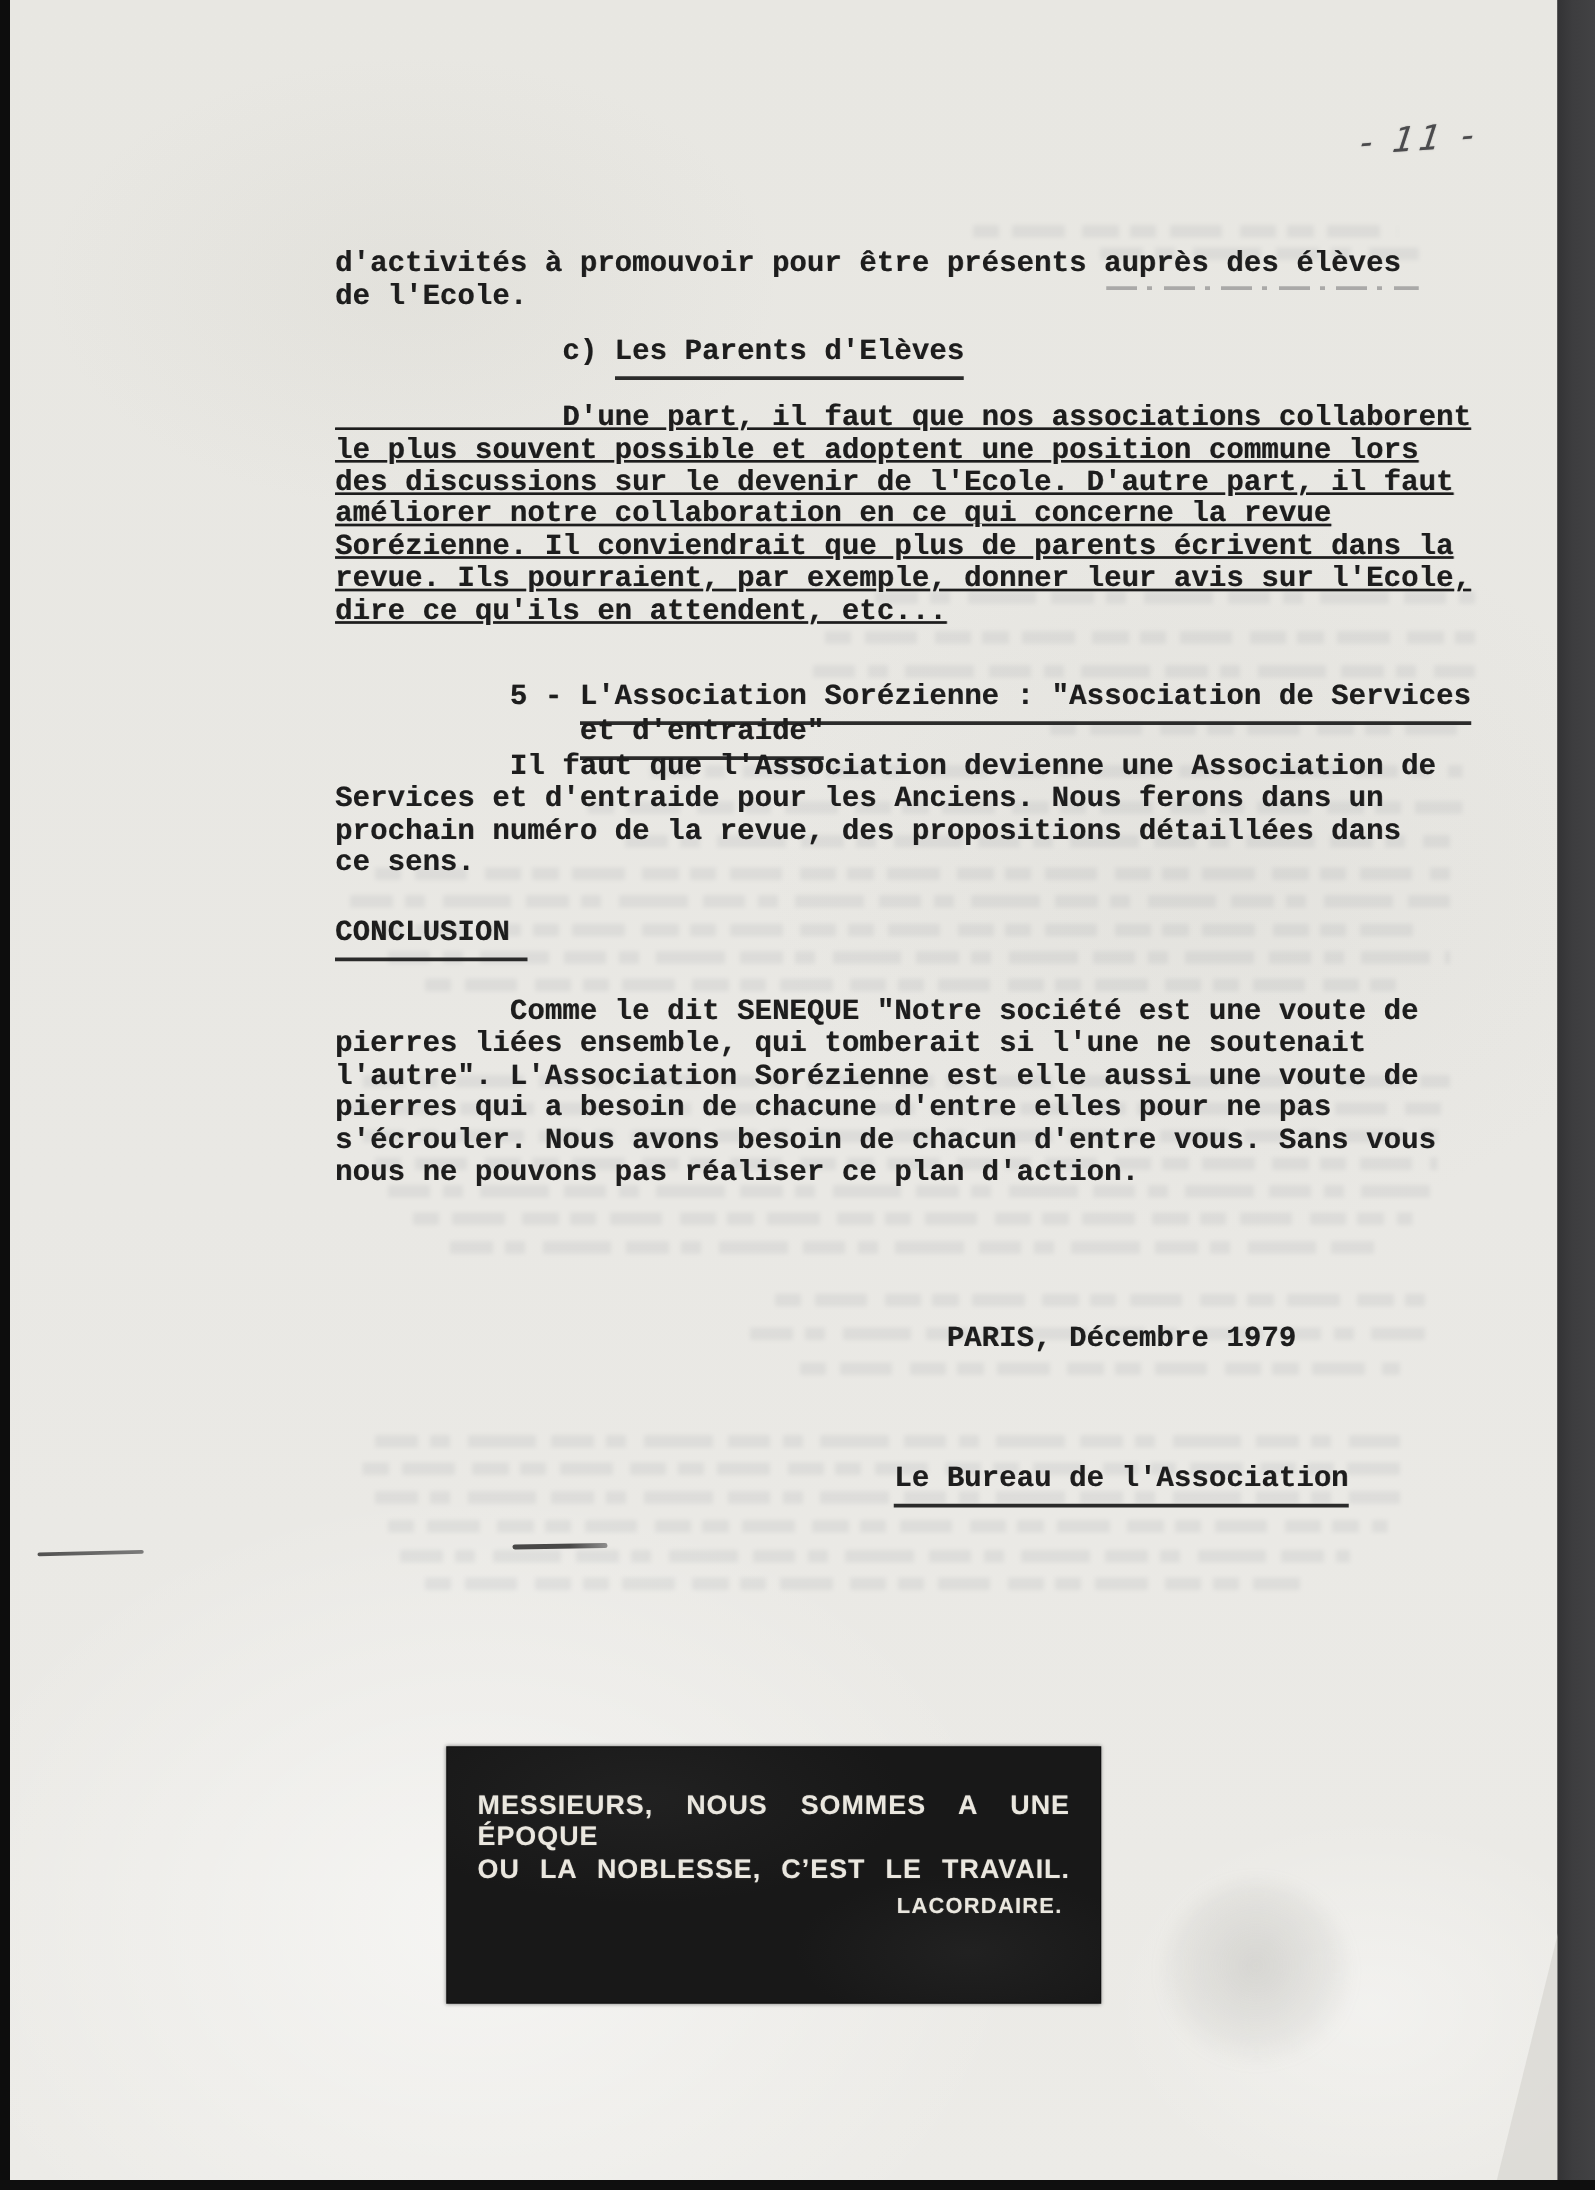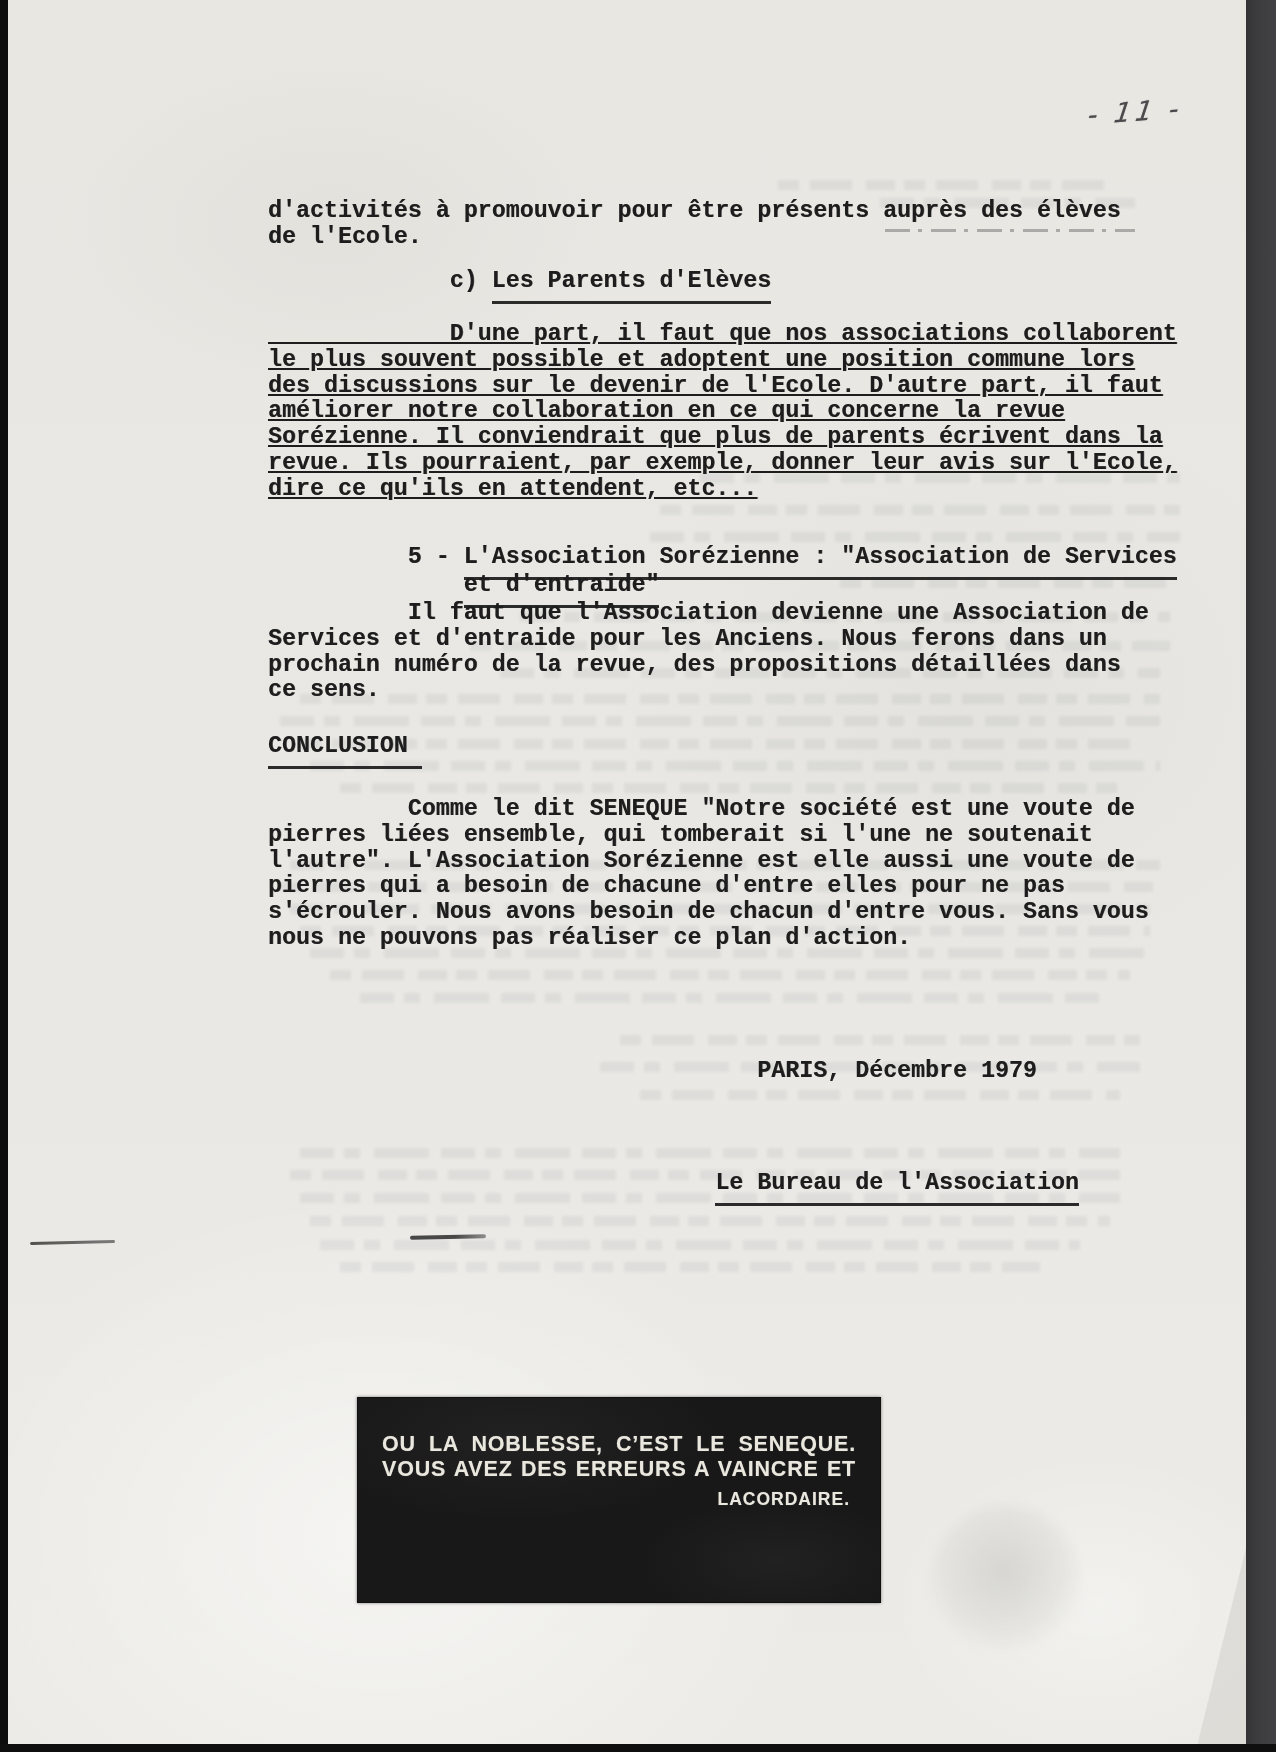--- a/index.html
+++ b/index.html
@@ -106,22 +106,22 @@
 <div class="edge edge-left" data-name="scan-border-left"></div>
 <div class="edge corner-wedge" data-name="paper-corner-shadow"></div>
 <div class="edge edge-right" data-name="scan-border-right"></div>
 <div class="edge edge-bottom" data-name="scan-border-bottom"></div>
 
 <div class="page-num" data-name="page-number-annotation">- 11 -</div>
 
 <div id="document-body" data-name="document-body"><div class="block" data-name="block-intro"><div class="line" data-name="document-line"><span>d'activités à promouvoir pour être présents auprès des élèves</span></div><div class="line" data-name="document-line"><span>de l'Ecole.</span></div></div><div class="block" data-name="block-heading-parents"><div class="line" data-name="document-line"><span>             c) </span><span class="u">Les Parents d'Elèves</span></div></div><div class="block" data-name="block-para-collaboration"><div class="line" data-name="document-line"><span>             D'une part, il faut que nos associations collaborent</span></div><div class="line" data-name="document-line"><span>le plus souvent possible et adoptent une position commune lors</span></div><div class="line" data-name="document-line"><span>des discussions sur le devenir de l'Ecole. D'autre part, il faut</span></div><div class="line" data-name="document-line"><span>améliorer notre collaboration en ce qui concerne la revue</span></div><div class="line" data-name="document-line"><span>Sorézienne. Il conviendrait que plus de parents écrivent dans la</span></div><div class="line" data-name="document-line"><span>revue. Ils pourraient, par exemple, donner leur avis sur l'Ecole,</span></div><div class="line" data-name="document-line"><span>dire ce qu'ils en attendent, etc...</span></div></div><div class="block" data-name="block-heading-association"><div class="line" data-name="document-line"><span>          5 - </span><span class="u">L'Association Sorézienne : "Association de Services</span></div><div class="line" data-name="document-line"><span>              </span><span class="u">et d'entraide"</span></div></div><div class="block" data-name="block-para-services"><div class="line" data-name="document-line"><span>          Il faut que l'Association devienne une Association de</span></div><div class="line" data-name="document-line"><span>Services et d'entraide pour les Anciens. Nous ferons dans un</span></div><div class="line" data-name="document-line"><span>prochain numéro de la revue, des propositions détaillées dans</span></div><div class="line" data-name="document-line"><span>ce sens.</span></div></div><div class="block" data-name="block-heading-conclusion"><div class="line" data-name="document-line"><span class="u">CONCLUSION </span></div></div><div class="block" data-name="block-para-seneque"><div class="line" data-name="document-line"><span>          Comme le dit SENEQUE "Notre société est une voute de</span></div><div class="line" data-name="document-line"><span>pierres liées ensemble, qui tomberait si l'une ne soutenait</span></div><div class="line" data-name="document-line"><span>l'autre". L'Association Sorézienne est elle aussi une voute de</span></div><div class="line" data-name="document-line"><span>pierres qui a besoin de chacune d'entre elles pour ne pas</span></div><div class="line" data-name="document-line"><span>s'écrouler. Nous avons besoin de chacun d'entre vous. Sans vous</span></div><div class="line" data-name="document-line"><span>nous ne pouvons pas réaliser ce plan d'action.</span></div></div><div class="block" data-name="block-paris-date"><div class="line" data-name="document-line"><span>                                   PARIS, Décembre 1979</span></div></div><div class="block" data-name="block-bureau"><div class="line" data-name="document-line"><span>                                </span><span class="u">Le Bureau de l'Association</span></div></div></div>
 
 <div class="quote-box" data-name="quote-box">
-  <div class="q-line" data-name="quote-line">OU LA NOBLESSE, C’EST LE SENEQUE.</div>
-  <div class="q-line" data-name="quote-line">VOUS AVEZ DES ERREURS A VAINCRE ET</div>
+  <div class="q-line" data-name="quote-line">MESSIEURS, NOUS SOMMES A UNE ÉPOQUE</div>
+  <div class="q-line" data-name="quote-line">OU LA NOBLESSE, C’EST LE TRAVAIL.</div>
   <div class="q-attrib" data-name="quote-attribution">LACORDAIRE.</div>
 </div>
 
 <div class="bleed" data-name="bleedthrough-text" style="left: 778px; top: 180px; width: 340px;"></div>
 <div class="bleed alt" data-name="bleedthrough-text" style="left: 880px; top: 198px; width: 255px;"></div>
 <div class="bleed alt" data-name="bleedthrough-text" style="left: 700px; top: 473px; width: 480px;"></div>
 <div class="bleed" data-name="bleedthrough-text" style="left: 660px; top: 505px; width: 520px;"></div>
 <div class="bleed alt" data-name="bleedthrough-text" style="left: 650px; top: 532px; width: 530px;"></div>
 <div class="bleed" data-name="bleedthrough-text" style="left: 840px; top: 578px; width: 330px;"></div>
 <div class="bleed alt" data-name="bleedthrough-text" style="left: 520px; top: 612px; width: 650px;"></div>

